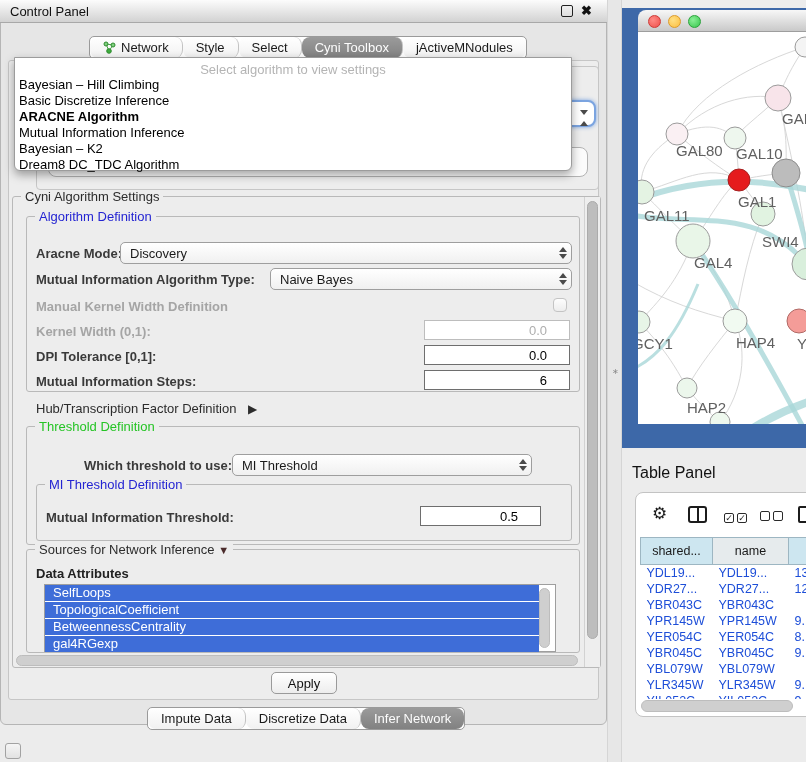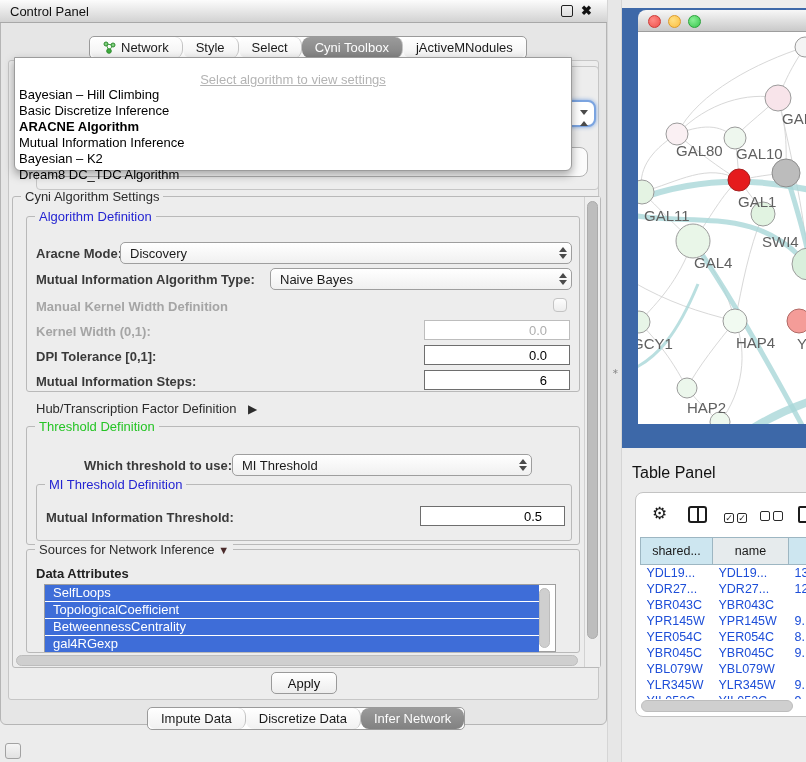--- a/index.html
+++ b/index.html
@@ -22,21 +22,21 @@
   .seg .sg{display:flex;align-items:center;justify-content:center;padding:0 13px;
        border-right:1px solid #c3c3c3;color:#1a1a1a;white-space:nowrap;background:linear-gradient(#ffffff,#f1f1f1);border-radius:8px;}
   .seg .sg:last-child{border-right:none;}
   .seg .sel{background:linear-gradient(#9b9b9b,#818181);color:#fdfdfd;}
   
   .card{left:8px;top:60px;width:591px;height:640px;background:#ededed;border:1px solid #c6c6c6;
         border-radius:3px;box-sizing:border-box;}
   
   .popup{left:14px;top:57px;width:558px;height:114px;background:#fff;border:1px solid #9c9c9c;
          border-radius:0 0 6px 6px;box-shadow:0 4px 10px rgba(0,0,0,.35);z-index:30;box-sizing:border-box;}
-  .popup .ph{height:15px;text-align:center;color:#b4b4b4;padding-top:14px;text-decoration:underline;}
+  .popup .ph{height:15px;text-align:center;color:#b4b4b4;padding-top:4px;}
   .popup .it{height:16px;line-height:16px;padding-left:4px;color:#000;}
   .popup .it.b{font-weight:bold;}
   
   .frag-grp{left:36px;top:66px;width:563px;height:124px;border:1px solid #c6c6c6;border-radius:4px;z-index:1;box-sizing:border-box;}
   .frag-combo{left:48px;top:147px;width:540px;height:30px;border:1px solid #b3b3b3;border-radius:8px;
               background:#fbfbfb;z-index:2;box-sizing:border-box;color:#bdbdbd;line-height:28px;padding-left:12px;}
   .frag-focus{left:552px;top:100px;width:44px;height:27px;border:2px solid #7ba4e0;border-radius:8px;
               box-shadow:0 0 4px #7ba4e0;background:#fff;z-index:2;box-sizing:border-box;}
   
   .grp{border:1px solid #b9b9b9;border-radius:3px;box-sizing:border-box;}
@@ -200,21 +200,21 @@
   <span class="cv">MI Threshold</span>
   <span class="spin">
       <span class="tri-up"></span>
       <span class="tri-dn"></span>
     </span>
 </div>
 <div class="abs grp" style="left:36px;top:484px;width:536px;height:57px;">
   <span class="grp-title t-blue">MI Threshold Definition</span>
 </div>
 <span class="abs lbl" style="left:46px;top:510px;">Mutual Information Threshold:</span>
-<div class="abs fld" style="left:420px;top:506px;width:145px;">0.5</div>
+<div class="abs fld" style="left:420px;top:506px;width:121px;">0.5</div>
 
 <div class="abs grp" style="left:26px;top:549px;width:554px;height:104px;">
   <span class="grp-title">
     <span>Sources for Network Inference</span>
     <span style="font-size:11px;color:#4b2b2b;">▼</span>
   </span>
 </div>
 <span class="abs lbl" style="left:36px;top:566px;color:#222;">Data Attributes</span>
 <div class="abs dlist" style="left:44px;top:584px;width:512px;height:68px;">
   <div class="li" style="width:486px;">SelfLoops</div>

